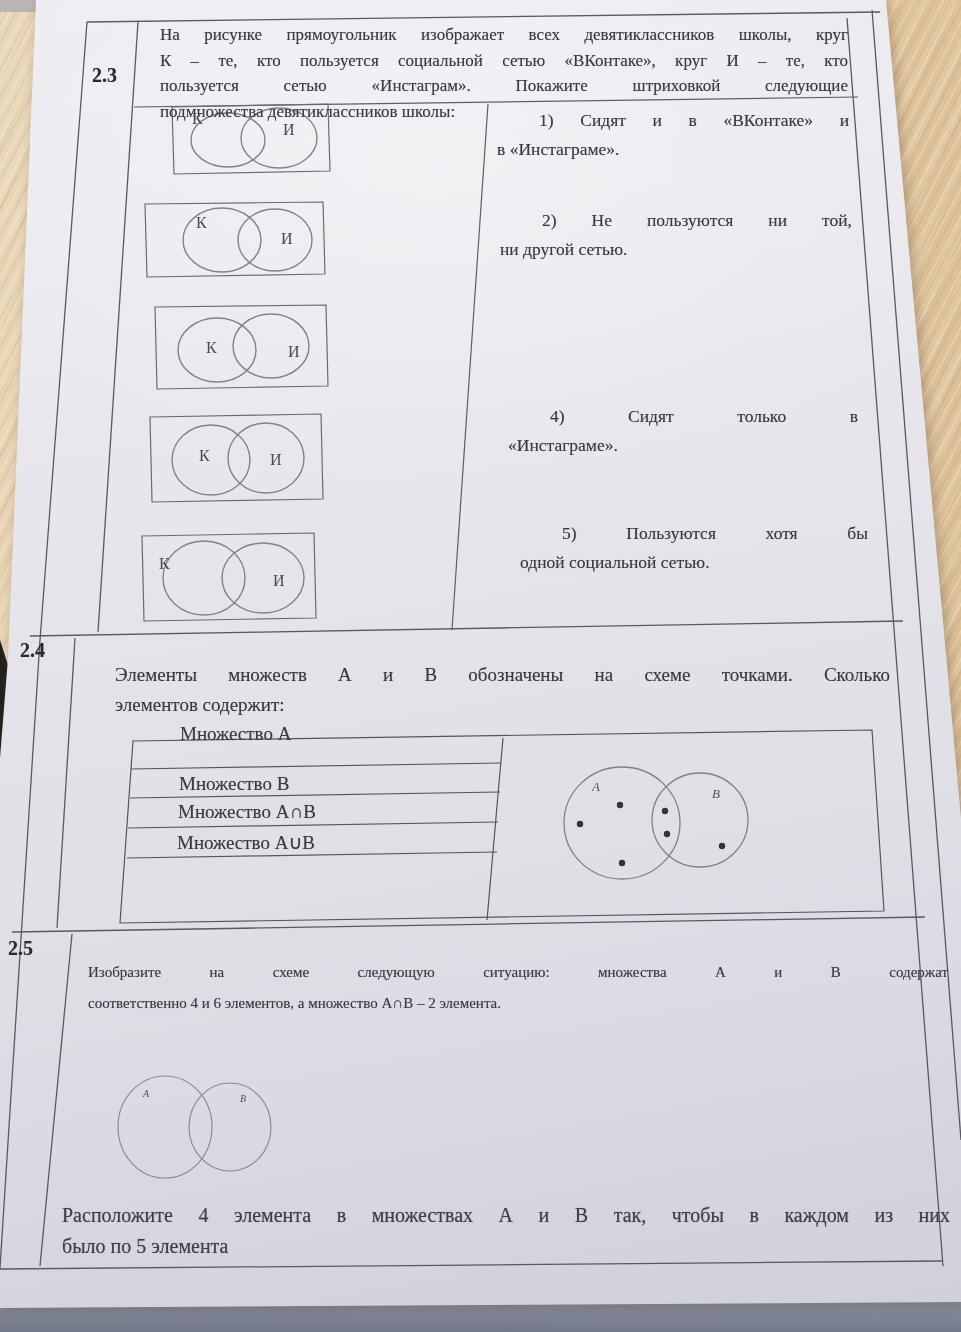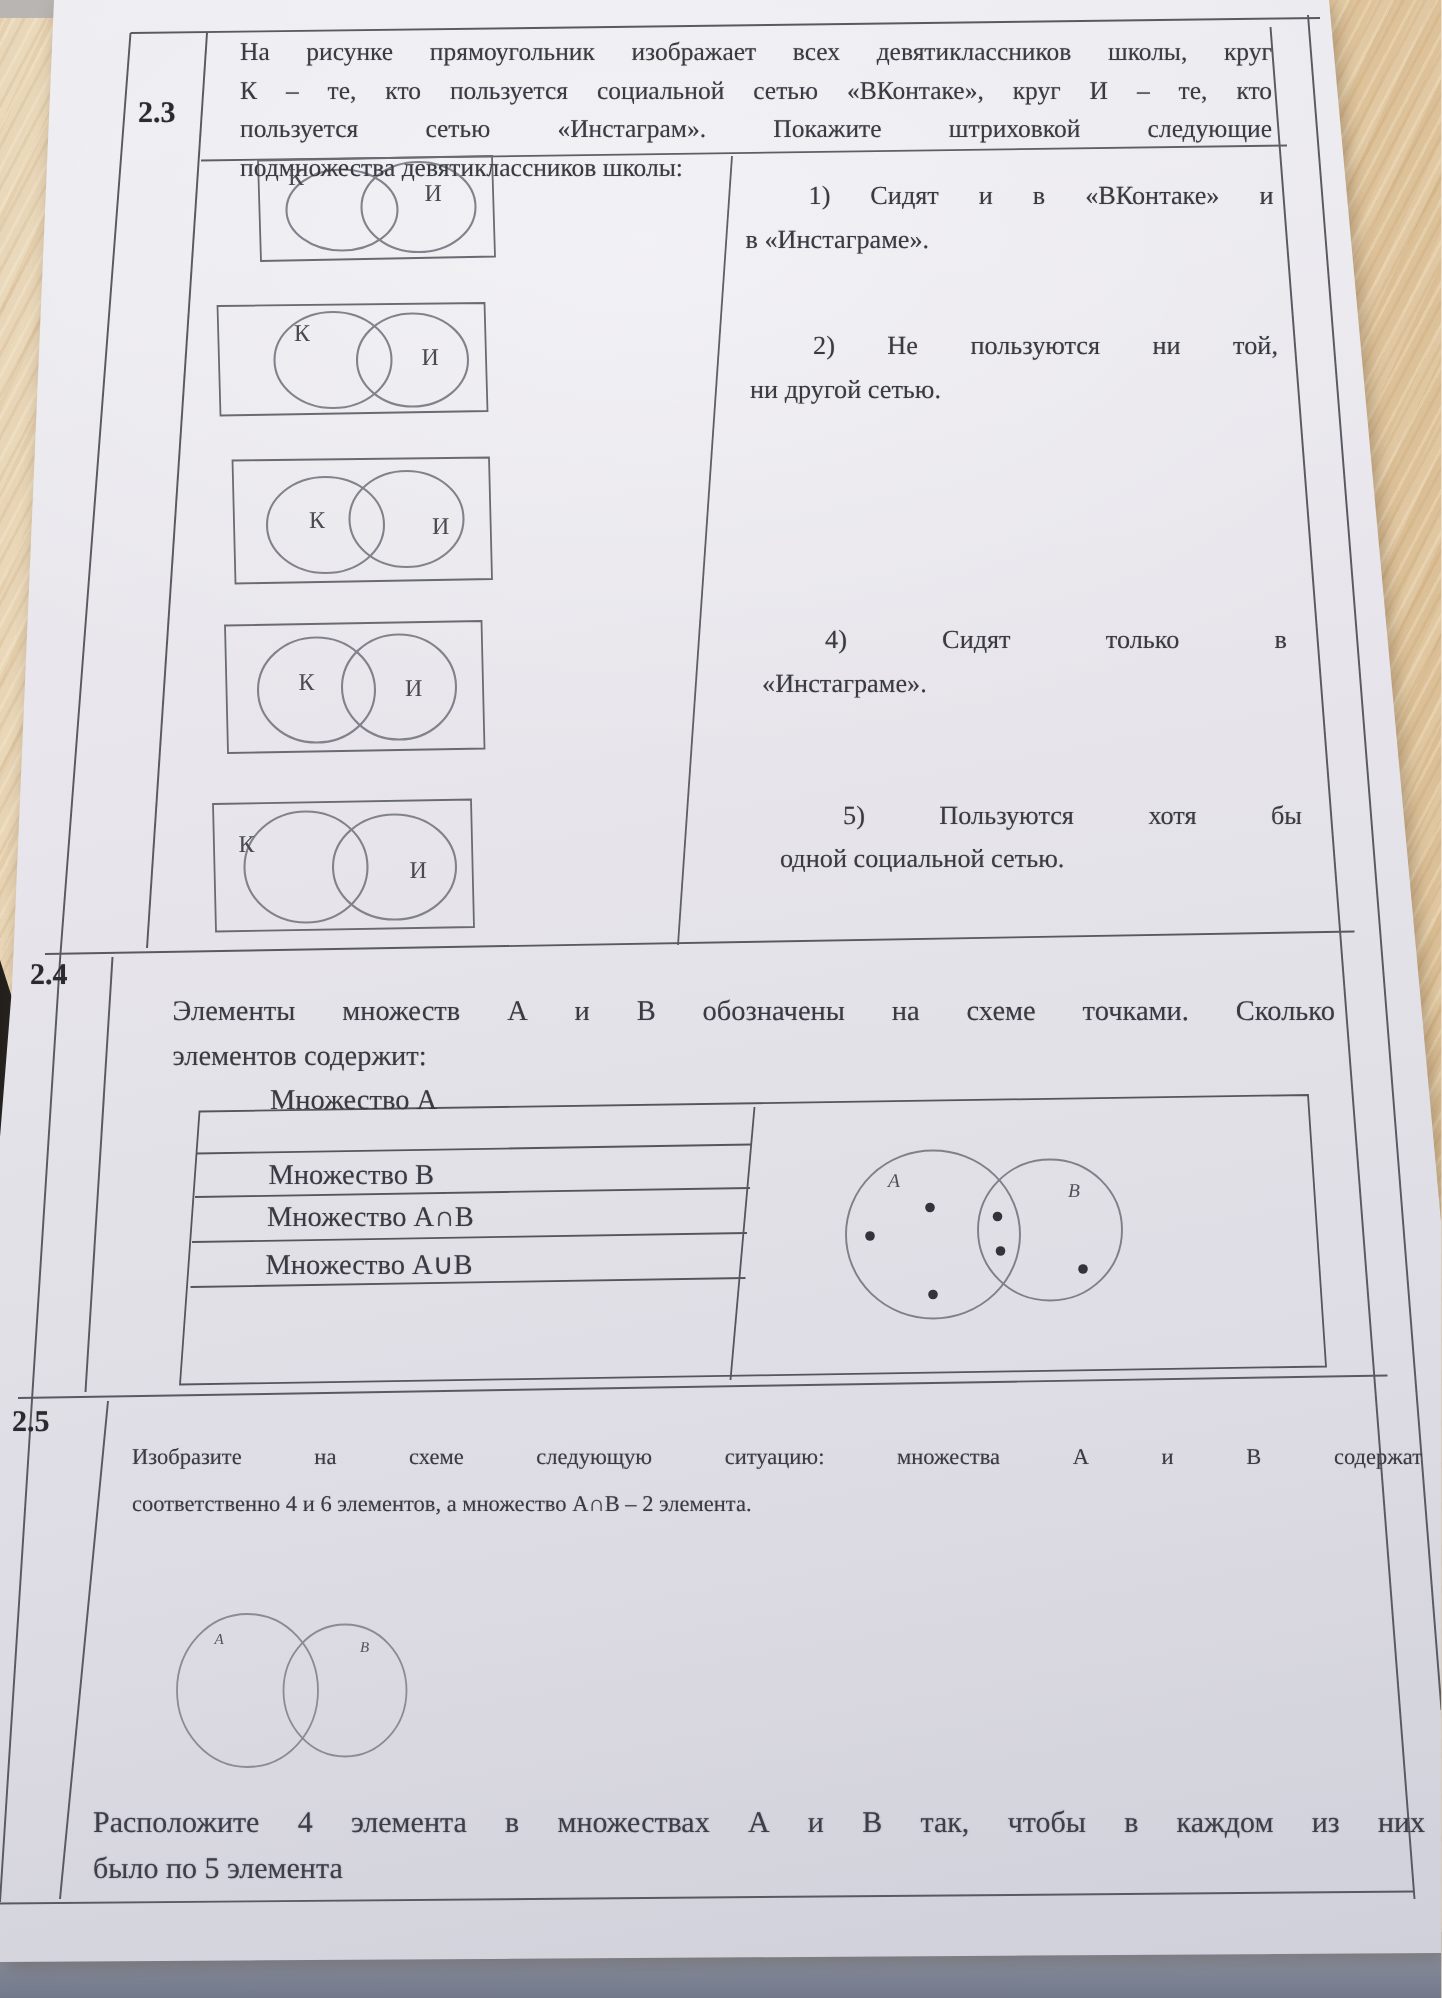--- a/index.html
+++ b/index.html
@@ -34,21 +34,21 @@
       linear-gradient(170deg,#edecf1 0%,#e7e5eb 40%,#dddce4 72%,#cfcfd9 100%);
     clip-path:polygon(36px 0, 886px 0, 961px 818px, 961px 1302px, 0 1308px, 0 758px, 8px 658px);
   }
   svg.rules{position:absolute;left:0;top:0;}
   .txt{color:#3a3a42;text-shadow:0 0 .7px rgba(60,60,72,.45);}
   .num{font-weight:bold;font-size:20px;color:#2a2a30;}
   .ln{display:block;}
   .j{text-align:justify;text-align-last:justify;}
   .p23{font-size:17px;line-height:25.5px;}
   .item{font-size:17.5px;line-height:29px;}
-  .item .l1{text-align:justify;text-align-last:justify;padding-left:42px;margin-top:10px;}
+  .item .l1{text-align:justify;text-align-last:justify;padding-left:42px;}
   .p24{font-size:19px;line-height:30px;}
   .rowlbl{font-size:19px;}
   .p25{font-size:15px;line-height:30.5px;}
   .footer{font-size:20px;line-height:31px;color:#3e3e48;text-shadow:0 0 1px rgba(62,62,72,.55);}
   .lbl{font-size:16px;color:#4a4a52;}
   .venn-lbl{font-style:italic;color:#50505a;}
 </style>
 </head>
 <body>
 

